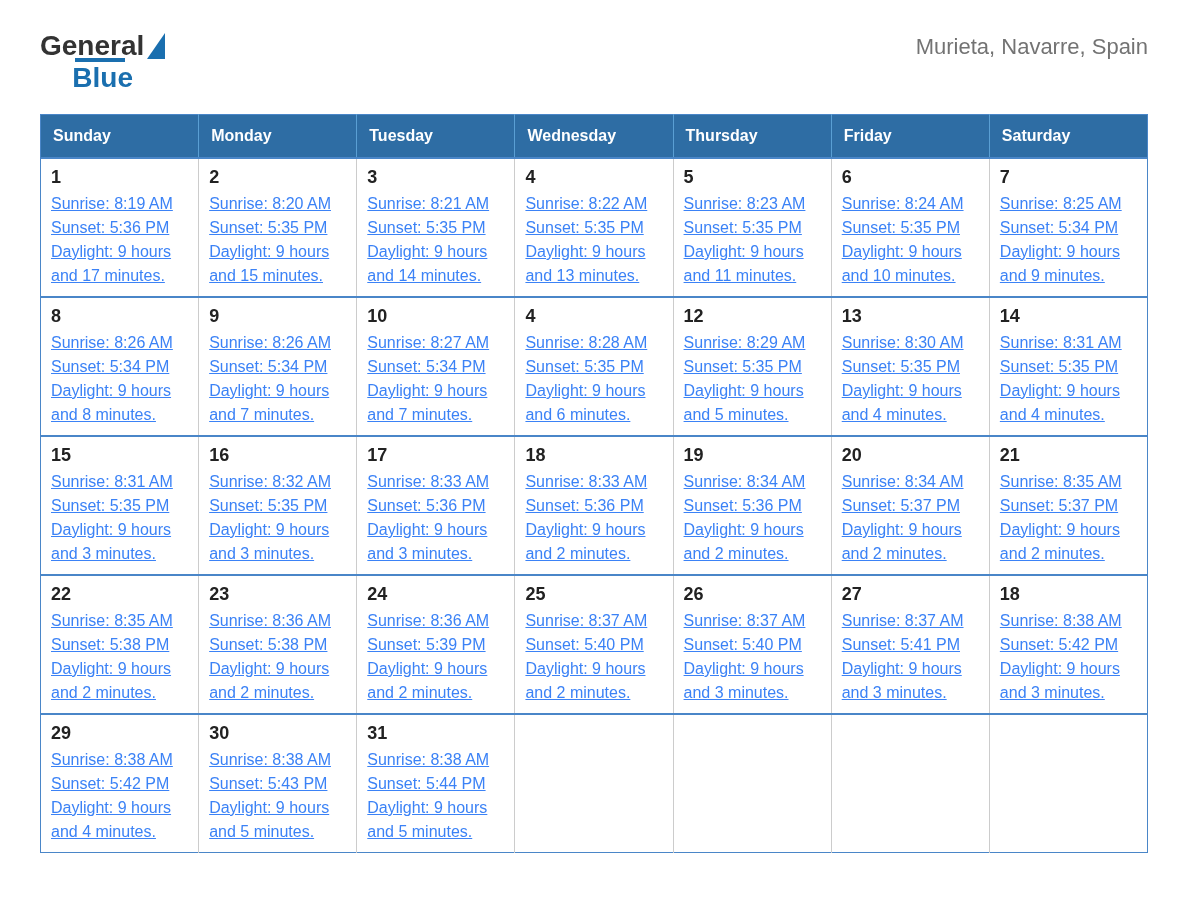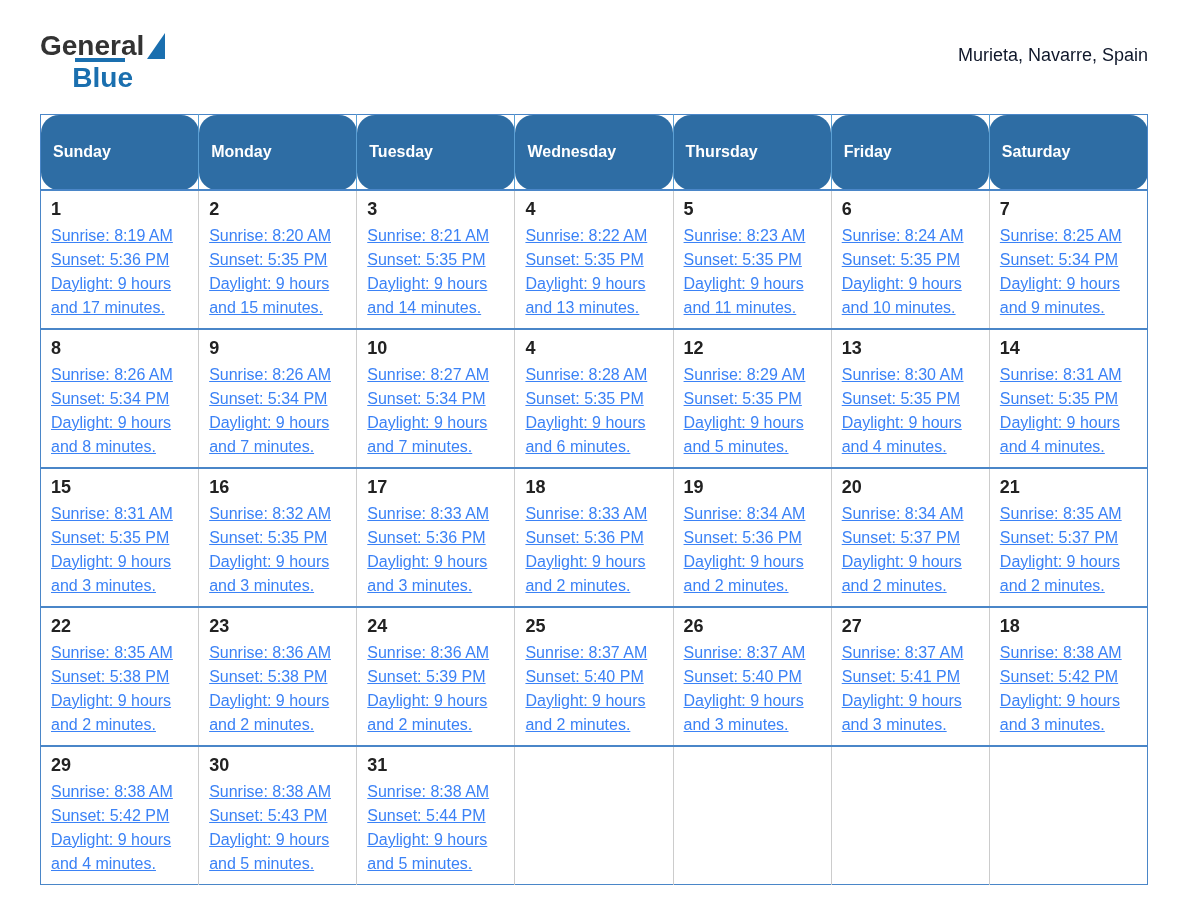--- a/index.html
+++ b/index.html
@@ -53,39 +53,38 @@
     .title-block {
       text-align: right;
     }
     .month-title {
       font-size: 52px;
       font-weight: 300;
       color: #222;
       letter-spacing: -1px;
     }
     .location-title {
-      font-size: 18px;
-      color: #0f172a;
+      font-size: 22px;
+      color: #737373;
       font-weight: normal;
-      margin-top: 15px;
+      margin-top: 4px;
     }
     .calendar-table {
       width: 100%;
       border-collapse: collapse;
       border: 1px solid #4a86c8;
     }
     .calendar-table thead tr th {
       background-color: #2e6da4;
       color: #ffffff;
       font-size: 16px;
       font-weight: bold;
-      padding: 28px 12px;
+      padding: 12px 12px;
       text-align: left;
       border-right: 1px solid #5a9fd4;
-      border-radius: 18px;
     }
     .calendar-table thead tr th:last-child {
       border-right: none;
     }
     .calendar-table tbody tr td {
       border-top: 2px solid #4a86c8;
       border-right: 1px solid #ccc;
       vertical-align: top;
       padding: 8px 10px;
       width: 14.28%;

